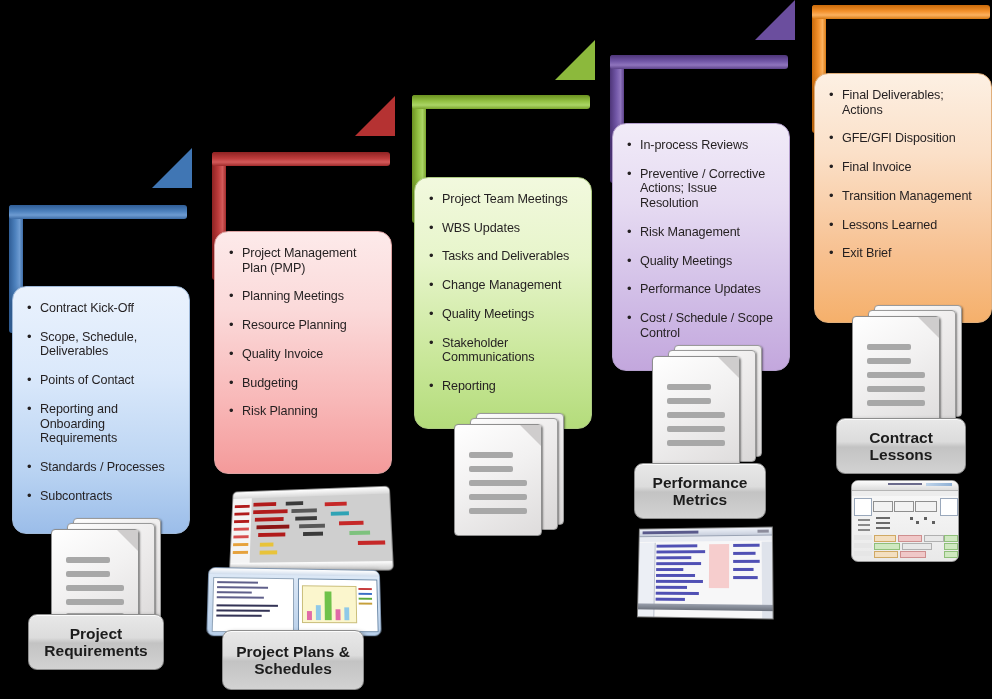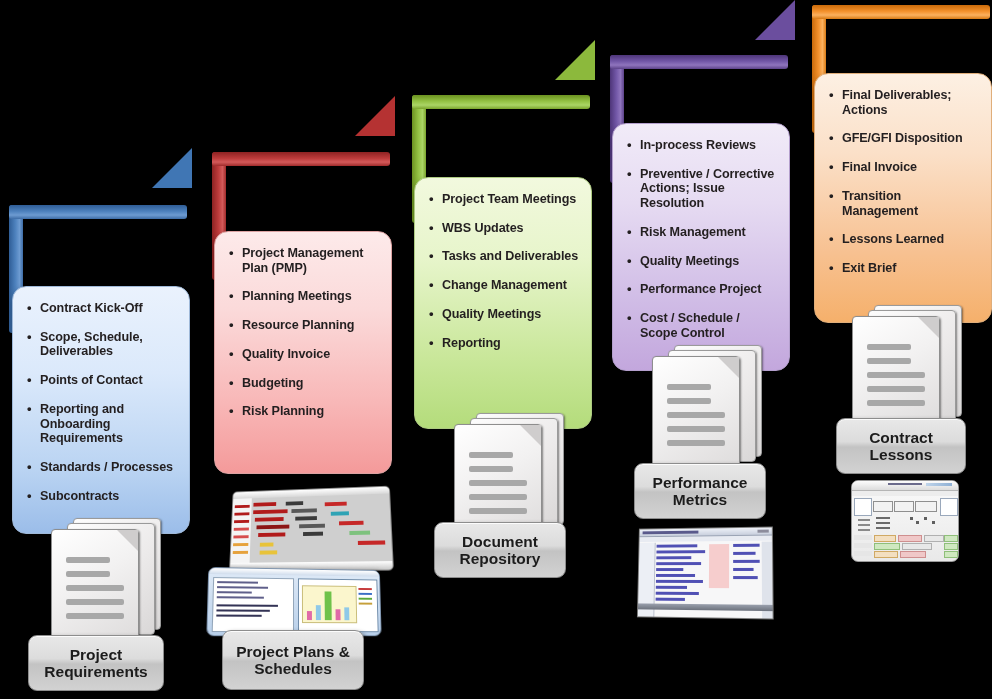--- a/index.html
+++ b/index.html
@@ -50,21 +50,20 @@
     padding: 14px 12px 12px 14px;
   }
   .panel li {
     position: relative;
     padding-left: 13px;
     margin-bottom: 14px;
     font-size: 12.6px;
     line-height: 1.17;
     color: #231f20;
     letter-spacing: -0.1px;
-    font-weight: bold;
   }
   .panel li:last-child { margin-bottom: 0; }
   .panel li::before {
     content: "\2022";
     position: absolute;
     left: 0;
     top: -1px;
     font-size: 13px;
     color: #231f20;
   }
@@ -175,21 +174,21 @@
     <div class="sheet front" style="left:6px; top:11px; width:86px; height:110px;">
       <div class="corner-fill"></div>
       <div class="line" style="left:14px; top:27px; width:44px;"></div>
       <div class="line" style="left:14px; top:41px; width:44px;"></div>
       <div class="line" style="left:14px; top:55px; width:58px;"></div>
       <div class="line" style="left:14px; top:69px; width:58px;"></div>
       <div class="line" style="left:14px; top:83px; width:58px;"></div>
     </div>
   </div>
 
-  <div class="caption" style="left:28px; top:635px; width:136px; height:56px;">
+  <div class="caption" style="left:28px; top:614px; width:136px; height:56px;">
     <span>Project Requirements</span>
   </div>
 
   <div class="bracket">
     <div class="arm-v" style="left:212px; top:152px; height:128px;
                 background:linear-gradient(90deg,#8d2222 0%,#bd3b3b 45%,#d35a5a 75%,#a02b2b 100%);"></div>
     <div class="arm-h" style="left:212px; top:152px; width:178px;
                 background:linear-gradient(180deg,#8d2222 0%,#bd3b3b 45%,#d35a5a 72%,#a02b2b 100%);"></div>
     <div class="arrow-head" style="left:355px; top:96px;
                 border-bottom:40px solid #b53232; border-left:40px solid transparent;"></div>
@@ -277,59 +276,57 @@
 
   <div class="panel" style="left:414px; top:177px; width:178px; height:252px;
               background:linear-gradient(180deg,#f2f9de 0%,#e7f5cb 32%,#c9e79a 72%,#b4dc7b 100%);
               border:1.5px solid #aecb82;">
     <ul>
       <li>Project Team  Meetings</li>
       <li>WBS Updates</li>
       <li>Tasks and Deliverables</li>
       <li>Change Management</li>
       <li>Quality Meetings</li>
+      <li>Stakeholder Communications</li>
       <li>Reporting</li>
     </ul>
   </div>
 
   <div class="docstack" style="left:448px; top:413px; width:120px; height:126px;">
     <div class="sheet" style="left:28px; top:0px; width:86px; height:110px;"></div>
     <div class="sheet" style="left:22px; top:5px; width:86px; height:110px;"></div>
     <div class="sheet front" style="left:6px; top:11px; width:86px; height:110px;">
       <div class="corner-fill"></div>
       <div class="line" style="left:14px; top:27px; width:44px;"></div>
       <div class="line" style="left:14px; top:41px; width:44px;"></div>
       <div class="line" style="left:14px; top:55px; width:58px;"></div>
       <div class="line" style="left:14px; top:69px; width:58px;"></div>
       <div class="line" style="left:14px; top:83px; width:58px;"></div>
     </div>
   </div>
 
-  <div class="caption" style="left:434px; top:522px; width:132px; height:56px;">
-    <span>Document Repository</span>
-  </div>
 
   <div class="bracket">
     <div class="arm-v" style="left:610px; top:55px; height:128px;
                 background:linear-gradient(90deg,#4e3579 0%,#7257a7 45%,#8f74bd 75%,#5c4289 100%);"></div>
     <div class="arm-h" style="left:610px; top:55px; width:178px;
                 background:linear-gradient(180deg,#4e3579 0%,#7257a7 45%,#8f74bd 72%,#5c4289 100%);"></div>
     <div class="arrow-head" style="left:755px; top:0px;
                 border-bottom:40px solid #6b4e9e; border-left:40px solid transparent;"></div>
   </div>
 
   <div class="panel" style="left:612px; top:123px; width:178px; height:248px;
               background:linear-gradient(180deg,#f1ebf8 0%,#e6dbf2 32%,#d0bce6 72%,#c3a7dd 100%);
               border:1.5px solid #b49fcd;">
     <ul>
       <li>In-process Reviews</li>
       <li>Preventive / Corrective Actions; Issue Resolution</li>
       <li>Risk Management</li>
       <li>Quality Meetings</li>
-      <li>Performance Project</li>
+      <li>Performance Updates</li>
       <li>Cost / Schedule / Scope Control</li>
     </ul>
   </div>
 
   <div class="docstack" style="left:646px; top:345px; width:120px; height:126px;">
     <div class="sheet" style="left:28px; top:0px; width:86px; height:110px;"></div>
     <div class="sheet" style="left:22px; top:5px; width:86px; height:110px;"></div>
     <div class="sheet front" style="left:6px; top:11px; width:86px; height:110px;">
       <div class="corner-fill"></div>
       <div class="line" style="left:14px; top:27px; width:44px;"></div>

